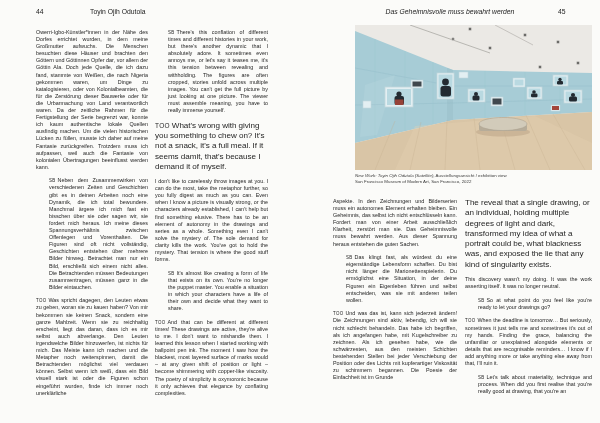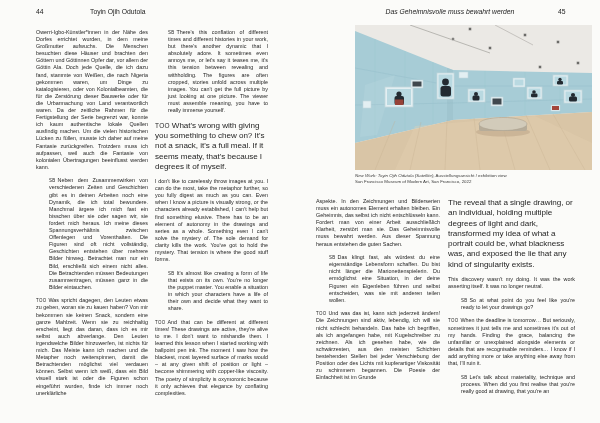--- a/index.html
+++ b/index.html
@@ -12,21 +12,21 @@
   .page{position:absolute;top:0;width:300px;height:423px;}
   #pageL{left:0;} #pageR{left:300px;}
 
   .runhead{position:absolute;top:8px;font-size:6.8px;line-height:8px;color:#222;}
   .pnum{font-size:6.8px;}
   #pageR .title{left:0;width:300px;text-align:center;font-style:italic;}
 
   .cols{position:absolute;display:flex;}
   #pageL .cols{top:29px;left:36px;width:232px;gap:7px;}
   #pageL .c1{width:112px;} #pageL .c2{width:113px;}
-  #pageR .cols{top:198px;left:16px;width:259px;gap:8px;}
+  #pageR .cols{top:198px;left:33px;width:259px;gap:8px;}
   #pageR .c1{width:124px;} #pageR .c2{width:127px;}
 
   .p{font-size:5.4px;line-height:7.1px;text-align:justify;margin:0 0 6.5px 0;}
   .ind{padding-left:13px;}
   .spk{font-size:0.82em;letter-spacing:.3px;margin-right:2px;}
   .pull{font-size:8.1px;line-height:10.3px;text-align:left;margin:6px 0 6px 0;letter-spacing:-0.05px;}
   .pull .spk{font-size:0.8em;}
 
   .photo{position:absolute;left:55px;top:25px;width:237px;height:145px;}
   .photo svg{display:block;width:237px;height:145px;}
@@ -44,21 +44,21 @@
     <div class="runhead" style="left:90px;">Toyin Ojih Odutola</div>
 
     <div class="cols">
       <div class="c1">
         <p class="p">Owerri-Igbo-Künstler*innen in der Nähe des Dorfes errichtet wurden, in dem meine Großmutter aufwuchs. Die Menschen besuchten diese Häuser und brachten den Göttern und Göttinnen Opfer dar, vor allem der Göttin Ala. Doch jede Quelle, die ich dazu fand, stammte von Weißen, die nach Nigeria gekommen waren, um Dinge zu katalogisieren, oder von Kolonialbeamten, die für die Zerstörung dieser Bauwerke oder für die Urbarmachung von Land verantwortlich waren. Da der zeitliche Rahmen für die Fertigstellung der Serie begrenzt war, konnte ich kaum authentische lokale Quellen ausfindig machen. Um die vielen historischen Lücken zu füllen, musste ich daher auf meine Fantasie zurückgreifen. Trotzdem muss ich aufpassen, weil auch die Fantasie von kolonialen Übertragungen beeinflusst werden kann.</p>
         <p class="p ind"><span class="spk">SB</span><span>Neben dem Zusammenwirken von verschiedenen Zeiten und Geschichten gibt es in deinen Arbeiten noch eine Dynamik, die ich total bewundere. Manchmal ärgere ich mich fast ein bisschen über sie oder sagen wir, sie fordert mich heraus. Ich meine dieses Spannungsverhältnis zwischen Offenlegen und Vorenthalten. Die Figuren sind oft nicht vollständig, Geschichten entstehen über mehrere Bilder hinweg. Betrachtet man nur ein Bild, erschließt sich einem nicht alles. Die Betrachtenden müssen Bedeutungen zusammentragen, müssen ganz in die Bilder eintauchen.</span></p>
         <p class="p"><span class="spk">TOO</span><span>Was spricht dagegen, den Leuten etwas zu geben, woran sie zu kauen haben? Von mir bekommen sie keinen Snack, sondern eine ganze Mahlzeit. Wenn sie zu reichhaltig erscheint, liegt das daran, dass ich es mir selbst auch abverlange. Den Leuten irgendwelche Bilder hinzuwerfen, ist nichts für mich. Das Meiste kann ich machen und die Metapher noch weiterspinnen, damit die Betrachtenden möglichst viel verdauen können. Selbst wenn ich weiß, dass ein Bild visuell stark ist oder die Figuren schon eingeführt wurden, finde ich immer noch unerklärliche</span></p>
       </div>
       <div class="c2">
         <p class="p ind"><span class="spk">SB</span><span>There's this conflation of different times and different histories in your work, but there's another dynamic that I absolutely adore. It sometimes even annoys me, or let's say it teases me, it's this tension between revealing and withholding. The figures are often cropped, stories unfold across multiple images. You can't get the full picture by just looking at one picture. The viewer must assemble meaning, you have to really immerse yourself.</span></p>
-        <p class="pull"><span class="spk">TOO</span><span>What's wrong with giving you something to chew on? It's not a snack, it's a full meal. If it seems meaty, that's because I degrees it of myself.</span></p>
+        <p class="pull"><span class="spk">TOO</span><span>What's wrong with giving you something to chew on? It's not a snack, it's a full meal. If it seems damit, that's because I demand it of myself.</span></p>
         <p class="p">I don't like to carelessly throw images at you. I can do the most, take the metaphor further, so you fully digest as much as you can. Even when I know a picture is visually strong, or the characters already established, I can't help but find something elusive. There has to be an element of autonomy in the drawings and series as a whole. Something even I can't solve the mystery of. The sole demand for clarity kills the work. You've got to hold the mystery. That tension is where the good stuff forms.</p>
         <p class="p ind"><span class="spk">SB</span><span>It's almost like creating a form of life that exists on its own. You're no longer the puppet master. You enable a situation in which your characters have a life of their own and decide what they want to share.</span></p>
         <p class="p"><span class="spk">TOO</span><span>And that can be different at different times! These drawings are active, they're alive to me. I don't want to mishandle them. I learned this lesson when I started working with ballpoint pen ink. The moment I saw how the blackest, most layered surface of marks would – at any given shift of position or light – become shimmering with copper-like viscosity. The poetry of simplicity is oxymoronic because it only achieves that elegance by conflating complexities.</span></p>
       </div>
     </div>
   </div>
 
   <div class="page" id="pageR">
     <div class="runhead title">Das Geheimnisvolle muss bewahrt werden</div>
     <div class="runhead pnum" style="left:258px;">45</div>

